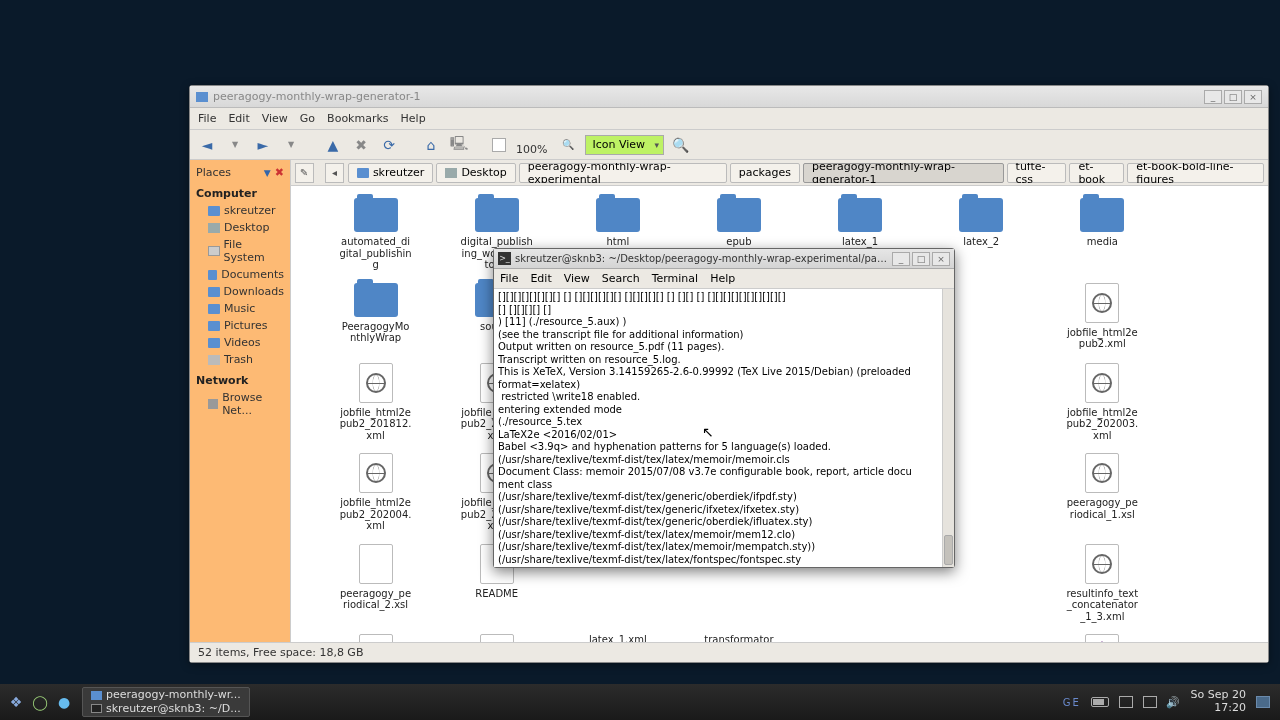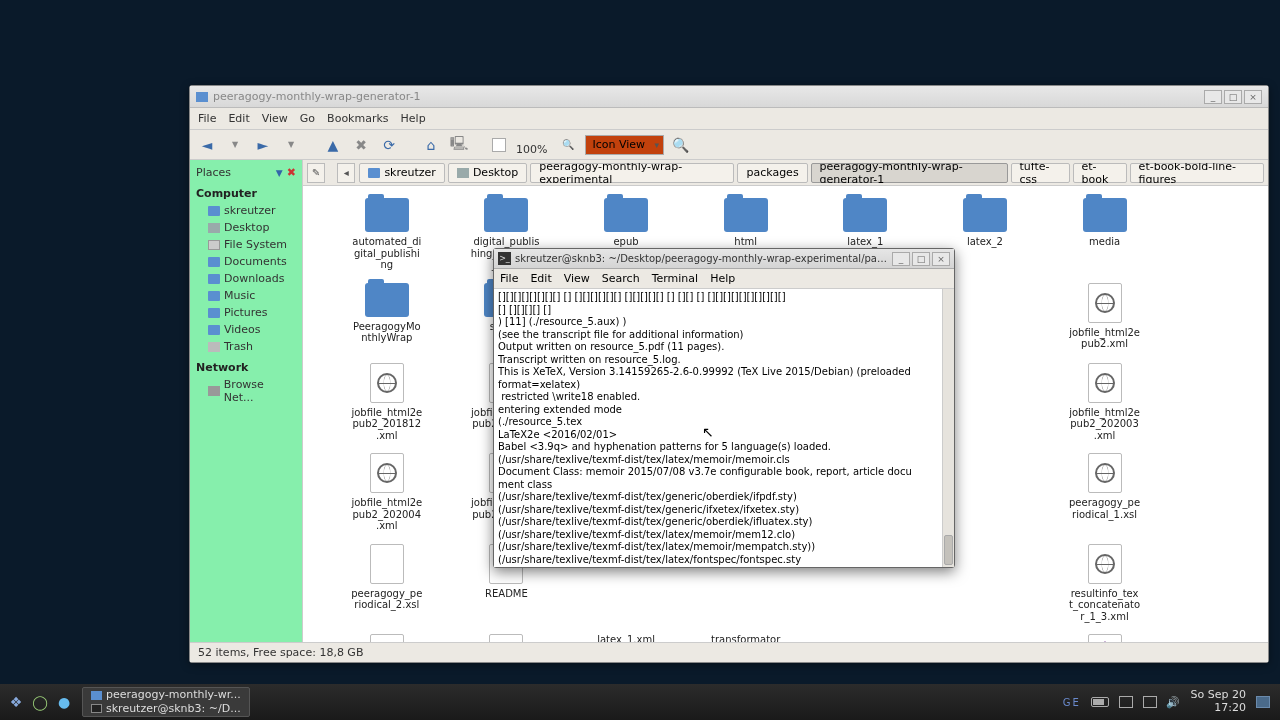--- a/index.html
+++ b/index.html
@@ -15,26 +15,26 @@
             font-size: 9px; line-height: 12px; text-align: center; color: #666; }
 
   .fm-menubar { height: 22px; display: flex; align-items: center; gap: 12px; padding: 0 8px;
                 font-size: 11px; color: #333; border-bottom: 1px solid #ccc; background: #ece9e3; }
   .fm-toolbar { height: 30px; display: flex; align-items: center; gap: 6px; padding: 0 6px;
                 border-bottom: 1px solid #ccc; background: #ece9e3; }
   .tbtn { width: 22px; height: 22px; display: flex; align-items: center; justify-content: center;
           font-size: 14px; color: #3a6aa8; }
   .tbtn.gray { color: #888; }
   .zoom { font-size: 11px; color: #333; padding: 0 4px; margin-top: 10px; }
-  .view-select { height: 20px; font-size: 11px; border: 1px solid #aaa; background: #c2410c; padding: 0 18px 0 6px;
+  .view-select { height: 20px; font-size: 11px; border: 1px solid #aaa; background: #bef264; padding: 0 18px 0 6px;
                  position: relative; display: flex; align-items: center; }
   .view-select::after { content: "▾"; position: absolute; right: 4px; font-size: 9px; color: #555; }
 
   .fm-body { display: flex; height: calc(100% - 22px - 22px - 30px - 20px); }
-  .sidebar { width: 113px; border-right: 1px solid #ccc; background: #86efac; font-size: 11px;
+  .sidebar { width: 101px; border-right: 1px solid #ccc; background: #fdba74; font-size: 11px;
              padding: 4px 0; }
   .side-head { display: flex; align-items: center; padding: 2px 6px; color: #333; }
   .side-head .spacer { flex: 1; }
   .side-sec { font-weight: bold; padding: 6px 6px 2px; color: #222; }
   .side-item { display: flex; align-items: center; gap: 4px; padding: 2px 6px 2px 18px; color: #333; }
   .sic { width: 12px; height: 10px; display: inline-block; }
   .ic-home   { background: #5a8fd0; border-radius: 1px; }
   .ic-desk   { background: #9aa; }
   .ic-drive  { background: #ccc; border: 1px solid #999; }
   .ic-fold   { background: #5a8fd0; border-radius: 1px; }
@@ -248,25 +248,25 @@
             <div class="fitem">
               <div class="ficon folder"></div>
               <div class="lbl">automated_digital_publishing</div>
             </div>
             <div class="fitem">
               <div class="ficon folder"></div>
               <div class="lbl">digital_publishing_workflow_tools</div>
             </div>
             <div class="fitem">
               <div class="ficon folder"></div>
+              <div class="lbl">html</div>
+            </div>
+            <div class="fitem">
+              <div class="ficon folder"></div>
               <div class="lbl">epub</div>
-            </div>
-            <div class="fitem">
-              <div class="ficon folder"></div>
-              <div class="lbl">html</div>
             </div>
             <div class="fitem">
               <div class="ficon folder"></div>
               <div class="lbl">latex_1</div>
             </div>
             <div class="fitem">
               <div class="ficon folder"></div>
               <div class="lbl">latex_2</div>
             </div>
             <div class="fitem">

